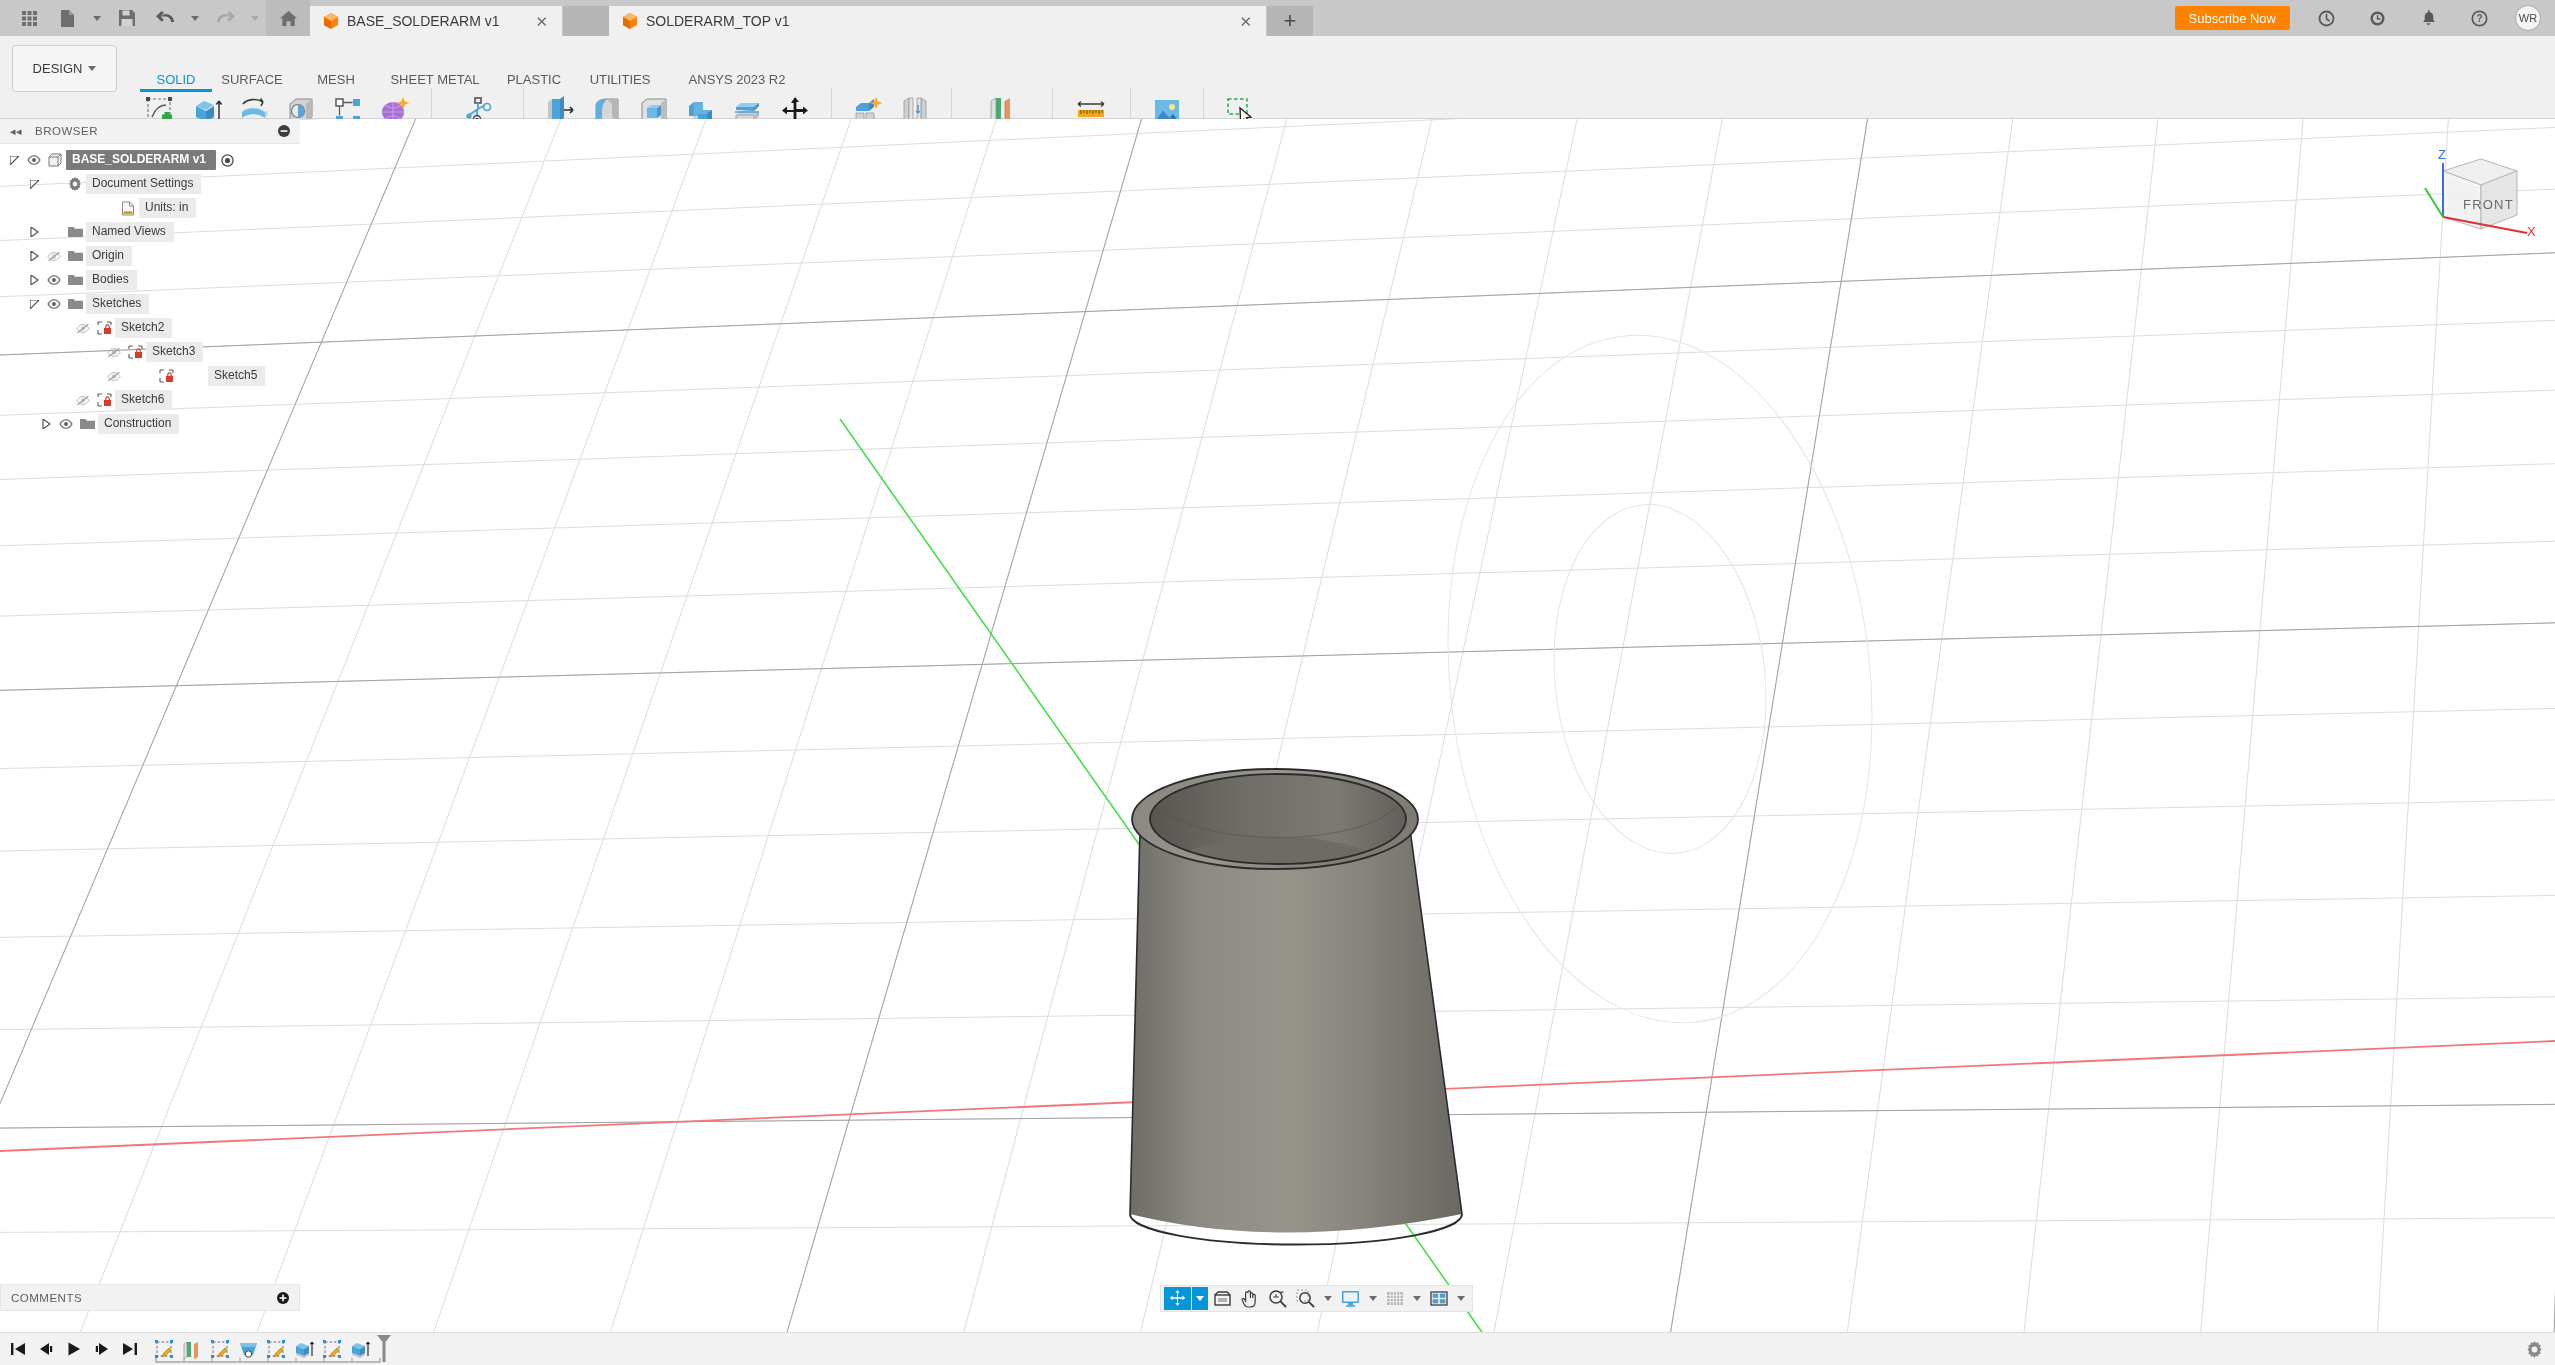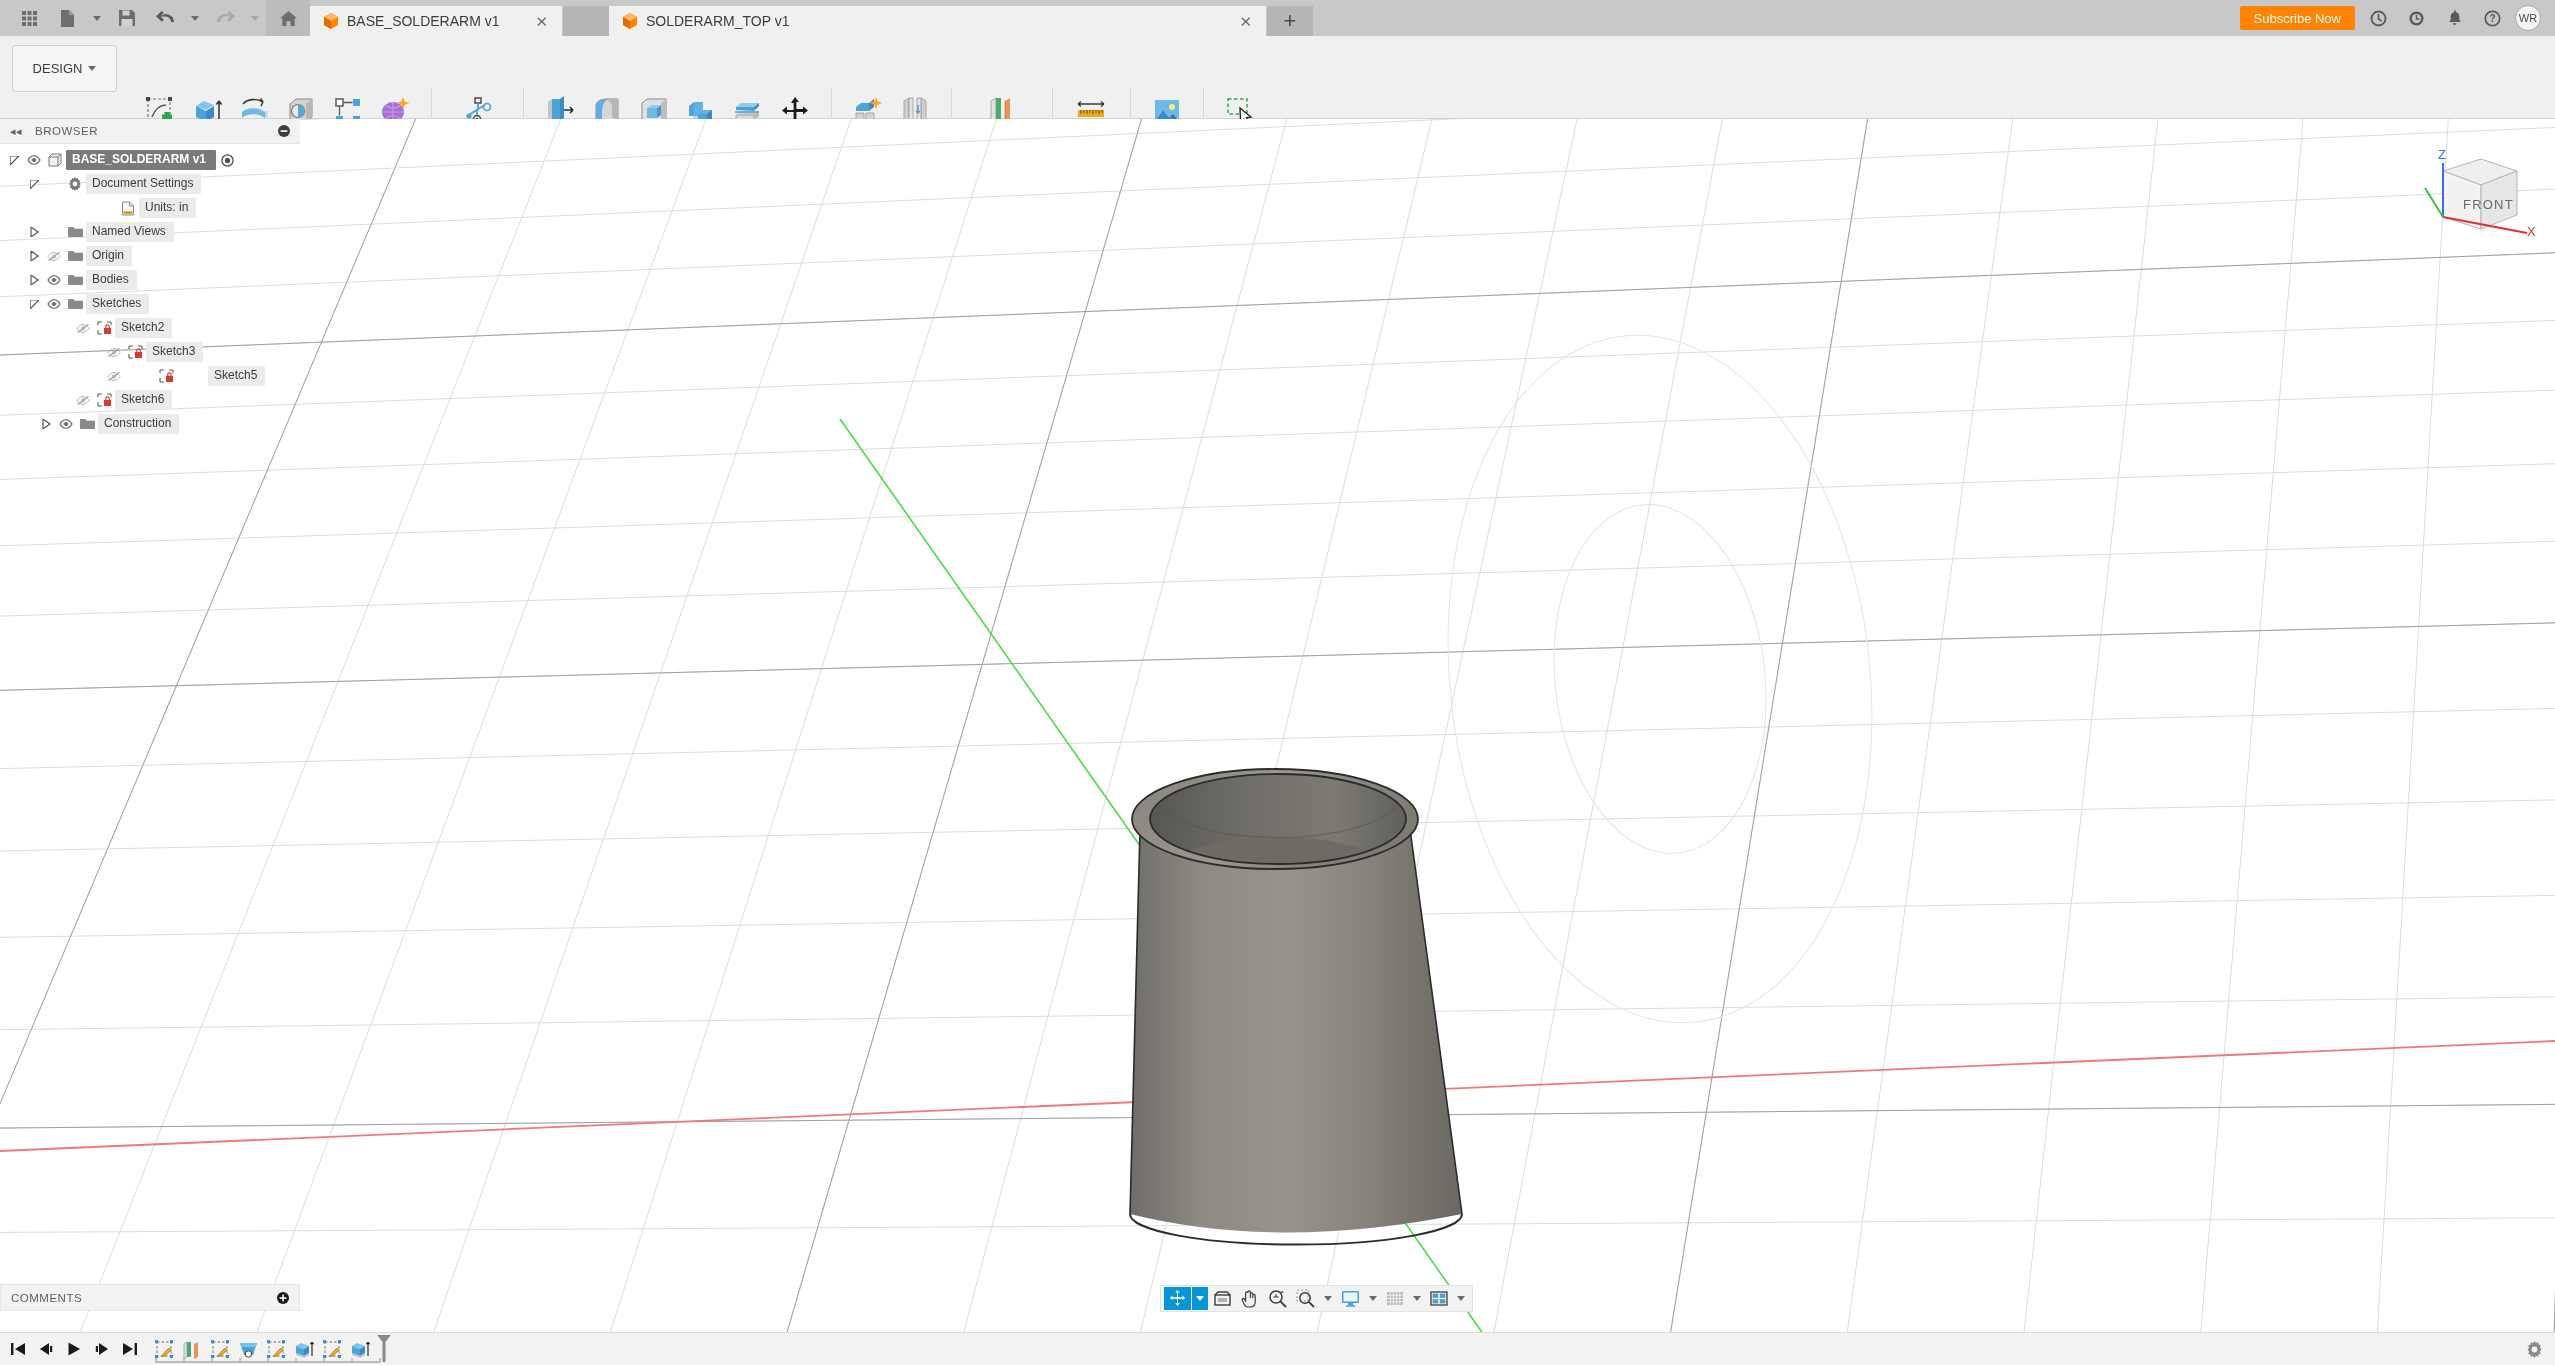--- a/index.html
+++ b/index.html
@@ -38,21 +38,21 @@
   .tab .tabclose{ margin-left:auto; padding-left:90px; color:#6e6e6e; font-size:15px; line-height:1; cursor:pointer;}
   .tab.t1{ width:253px; }
   .tab.t1 .tabclose{ padding-left:0; position:absolute; right:14px; }
   .tab.spacer{ background:#b5b5b5; width:46px; border:none; }
   .tab.t2{ width:658px; }
   .tab.t2 .tabclose{ padding-left:0; position:absolute; right:14px; }
   .tabplus{
     width:46px;height:30px;margin-top:6px;display:flex;align-items:center;justify-content:center;
     background:#b5b5b5; cursor:pointer; color:#4a4a4a; font-size:22px; font-weight:300;
   }
-  .right-tools{ display:flex; align-items:center; height:36px; gap:8px; padding-right:14px; }
+  .right-tools{ display:flex; align-items:center; height:36px; gap:21px; padding-right:14px; }
   .subscribe{
     background:#ff8200; color:#fff; font-size:13px; height:24px;
     display:flex;align-items:center;justify-content:center;padding:0 14px;cursor:pointer;
     border-radius:2px;
   }
   .ricon{ width:30px;height:30px;display:flex;align-items:center;justify-content:center;cursor:pointer;}
   .avatar{
     width:26px;height:26px;border-radius:50%;background:#f4f4f4;border:1px solid #a8a8a8;
     display:flex;align-items:center;justify-content:center;font-size:11px;color:#4a4a4a;cursor:pointer;text-align:center;
   }
@@ -267,20 +267,29 @@
       <div class="avatar">WR</div>
     </div>
   </div>
 
   <div class="ribbon">
     <div class="design-box">
       <span>DESIGN</span>
       <span class="caret"></span>
     </div>
 
+    <div class="ribbon-tabs">
+      <div class="rtab active" style="left:140px;width:72px;">SOLID</div>
+      <div class="rtab" style="left:202px;width:100px;">SURFACE</div>
+      <div class="rtab" style="left:300px;width:72px;">MESH</div>
+      <div class="rtab" style="left:368px;width:134px;">SHEET METAL</div>
+      <div class="rtab" style="left:488px;width:92px;">PLASTIC</div>
+      <div class="rtab" style="left:570px;width:100px;">UTILITIES</div>
+      <div class="rtab" style="left:664px;width:146px;">ANSYS 2023 R2</div>
+    </div>
 
     <div class="panels" style="left:130px;">
 
       <div class="panel">
         <div class="icons">
           <div class="tbtn">
             <svg width="32" height="32" viewBox="0 0 32 32">
               <rect x="4" y="4" width="22" height="22" fill="none" stroke="#7a7a7a" stroke-width="1.2" stroke-dasharray="3,2"></rect>
               <path d="M8 22c4-10 10-12 14-12" fill="none" stroke="#555" stroke-width="1.4"></path>
               <g fill="#4a4a4a">

